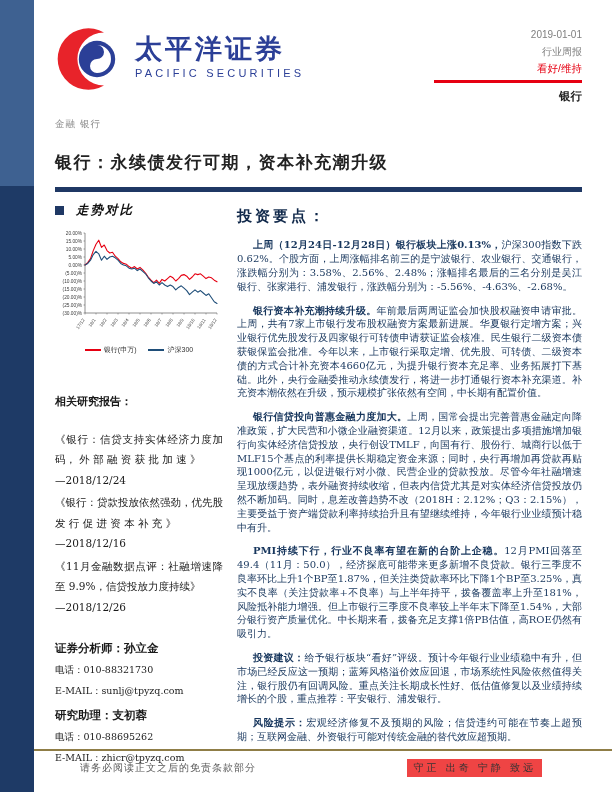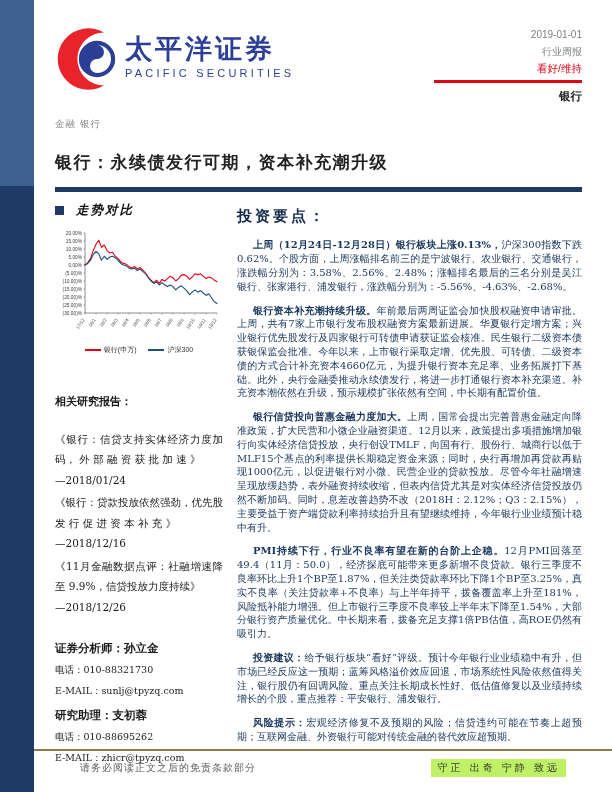--- a/index.html
+++ b/index.html
@@ -8,21 +8,21 @@
     font-family:"DejaVu Serif", serif;color:#1a1a1a;overflow:hidden;
   }
   
   .leftbar-top{position:absolute;left:0;top:0;width:34px;height:186px;background:#3e6191;}
   .leftbar-bottom{position:absolute;left:0;top:186px;width:34px;height:606px;background:#1e3a66;}
 
   .content{position:absolute;left:55px;top:0;width:527px;}
 
   
   .header{display:flex;justify-content:space-between;align-items:flex-start;padding-top:24px;}
-  .logo{display:flex;align-items:flex-start;gap:0;}
+  .logo{display:flex;align-items:flex-start;gap:10px;}
   .logo-text{padding-top:12px;}
   .logo-cn{font-family:"Liberation Sans",sans-serif;font-weight:bold;font-size:27px;color:#2b3f97;letter-spacing:3px;line-height:1;}
   .logo-en{font-family:"Liberation Sans",sans-serif;font-size:11px;color:#2b3f97;letter-spacing:3.2px;margin-top:4px;}
   .meta{text-align:right;font-family:"Liberation Sans",sans-serif;font-size:10px;color:#7f7f7f;line-height:1.7;padding-top:2px;}
   .meta-rating{color:#e60012;font-size:10.5px;}
   .redline{height:3px;background:#e60012;width:148px;margin:2px 0 4px auto;}
   .meta-industry{color:#1a1a1a;font-weight:bold;font-size:11.5px;font-family:"DejaVu Serif",serif;}
 
   .breadcrumb{font-size:9.5px;color:#8c8c8c;margin-top:12px;letter-spacing:1px;}
   .doc-title{font-size:17px;font-weight:bold;color:#222222;margin-top:20px;letter-spacing:1.5px;}
@@ -53,21 +53,21 @@
   .contact{font-size:9.5px;margin:8px 0;color:#1a1a1a;}
 
   
   .ip-heading{font-size:15px;font-weight:bold;color:#10284a;margin:8px 0 12px;letter-spacing:3px;}
   .para{font-size:10px;color:#17365d;line-height:1.38;text-align:justify;margin:0 0 10px 0;}
   .para .lead{font-weight:bold;margin-left:16px;}
 
   
   .footer-line{position:absolute;left:34px;right:0;top:749px;height:2px;background:#8f7d46;}
   .disclaimer{position:absolute;left:80px;top:761px;font-size:10px;color:#595959;letter-spacing:1px;}
-  .motto{position:absolute;right:46px;top:759px;font-size:10px;color:#333;background:#bef264;padding:2px 6px;letter-spacing:3px;}
+  .motto{position:absolute;right:70px;top:759px;font-size:10px;color:#333;background:#ef4444;padding:2px 6px;letter-spacing:3px;}
 </style>
 </head>
 <body>
 
 <div class="leftbar-top"></div>
 <div class="leftbar-bottom"></div>
 
 <div class="content">
 
   <div class="header">
@@ -171,21 +171,21 @@
             <span class="legend-swatch" style="background: rgb(31, 78, 121);"></span>
             <span>沪深300</span>
           </span>
         </div>
       </div>
 
       <div class="related">
         <div class="related-heading">相关研究报告：</div>
         <div class="report">
           <span>《银行：信贷支持实体经济力度加码， 外 部 融 资 获 批 加 速 》</span>
-          <span class="report-date">—2018/01/24</span>
+          <span class="report-date">—2018/12/24</span>
         </div>
         <div class="report">
           <span>《银行：贷款投放依然强劲，优先股 发 行 促 进 资 本 补 充 》</span>
           <span class="report-date">—2018/12/16</span>
         </div>
         <div class="report">
           <span>《11月金融数据点评：社融增速降至 9.9%，信贷投放力度持续》</span>
           <span class="report-date">—2018/12/26</span>
         </div>
       </div>

